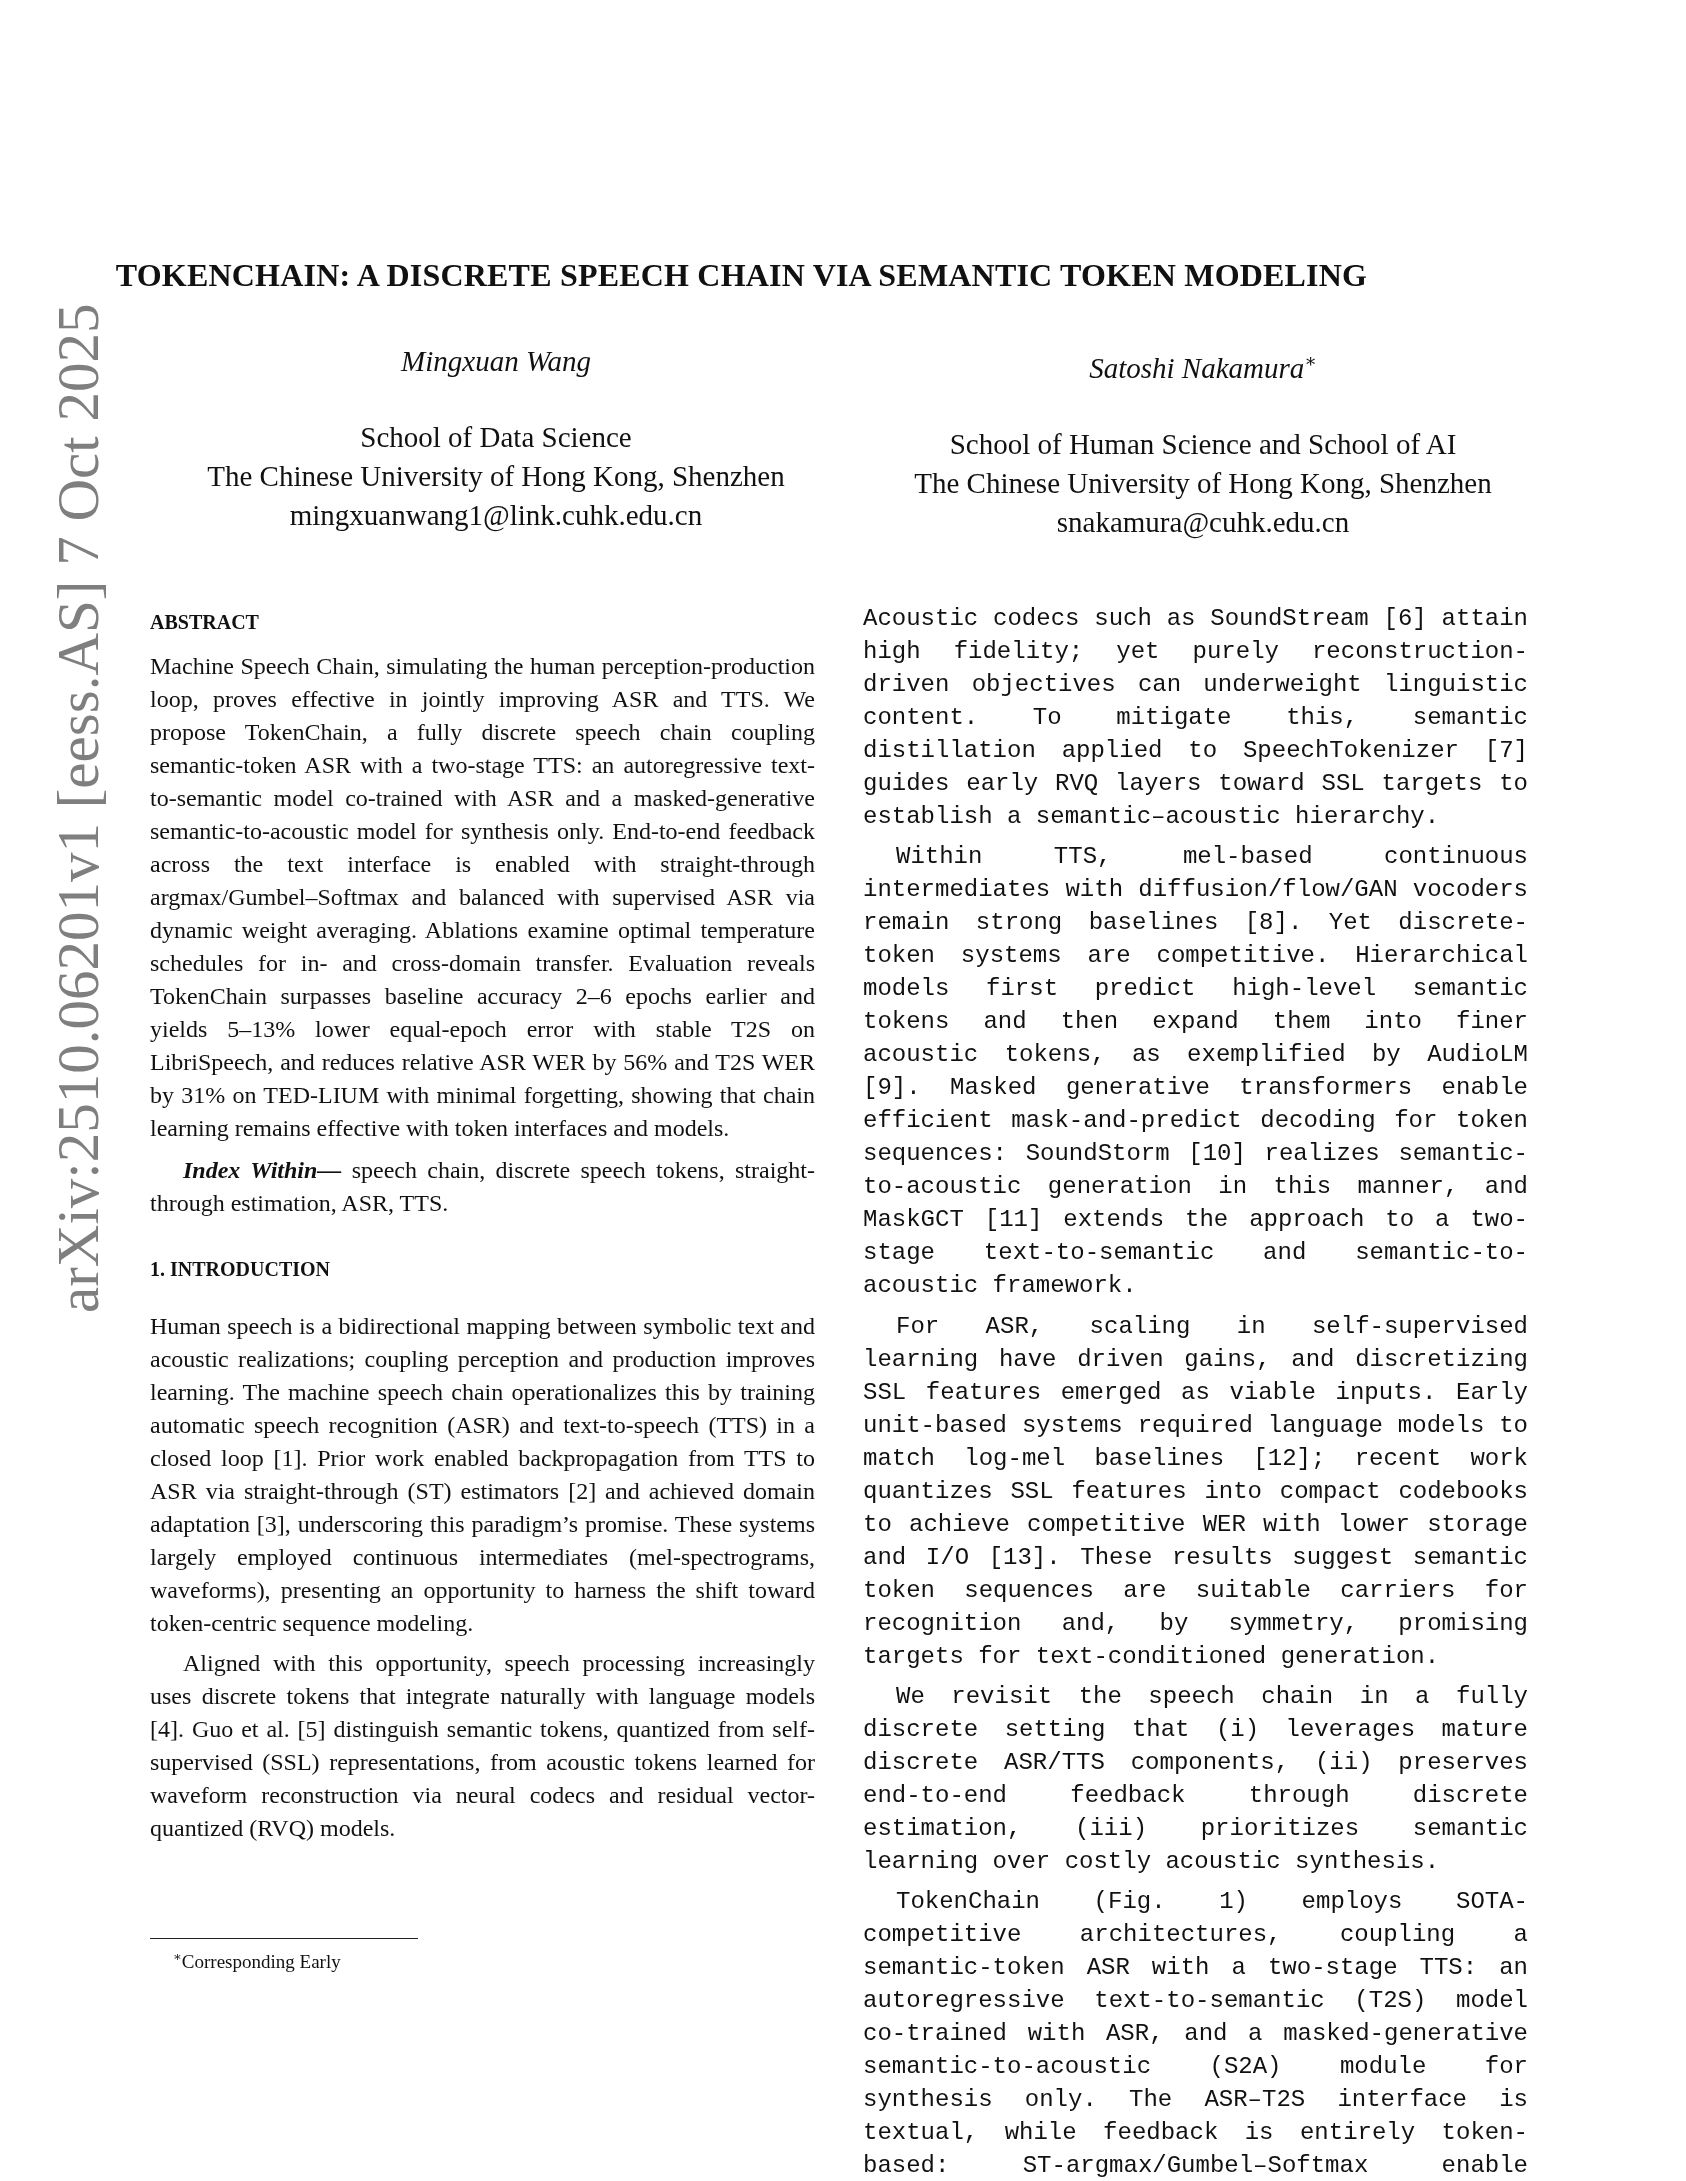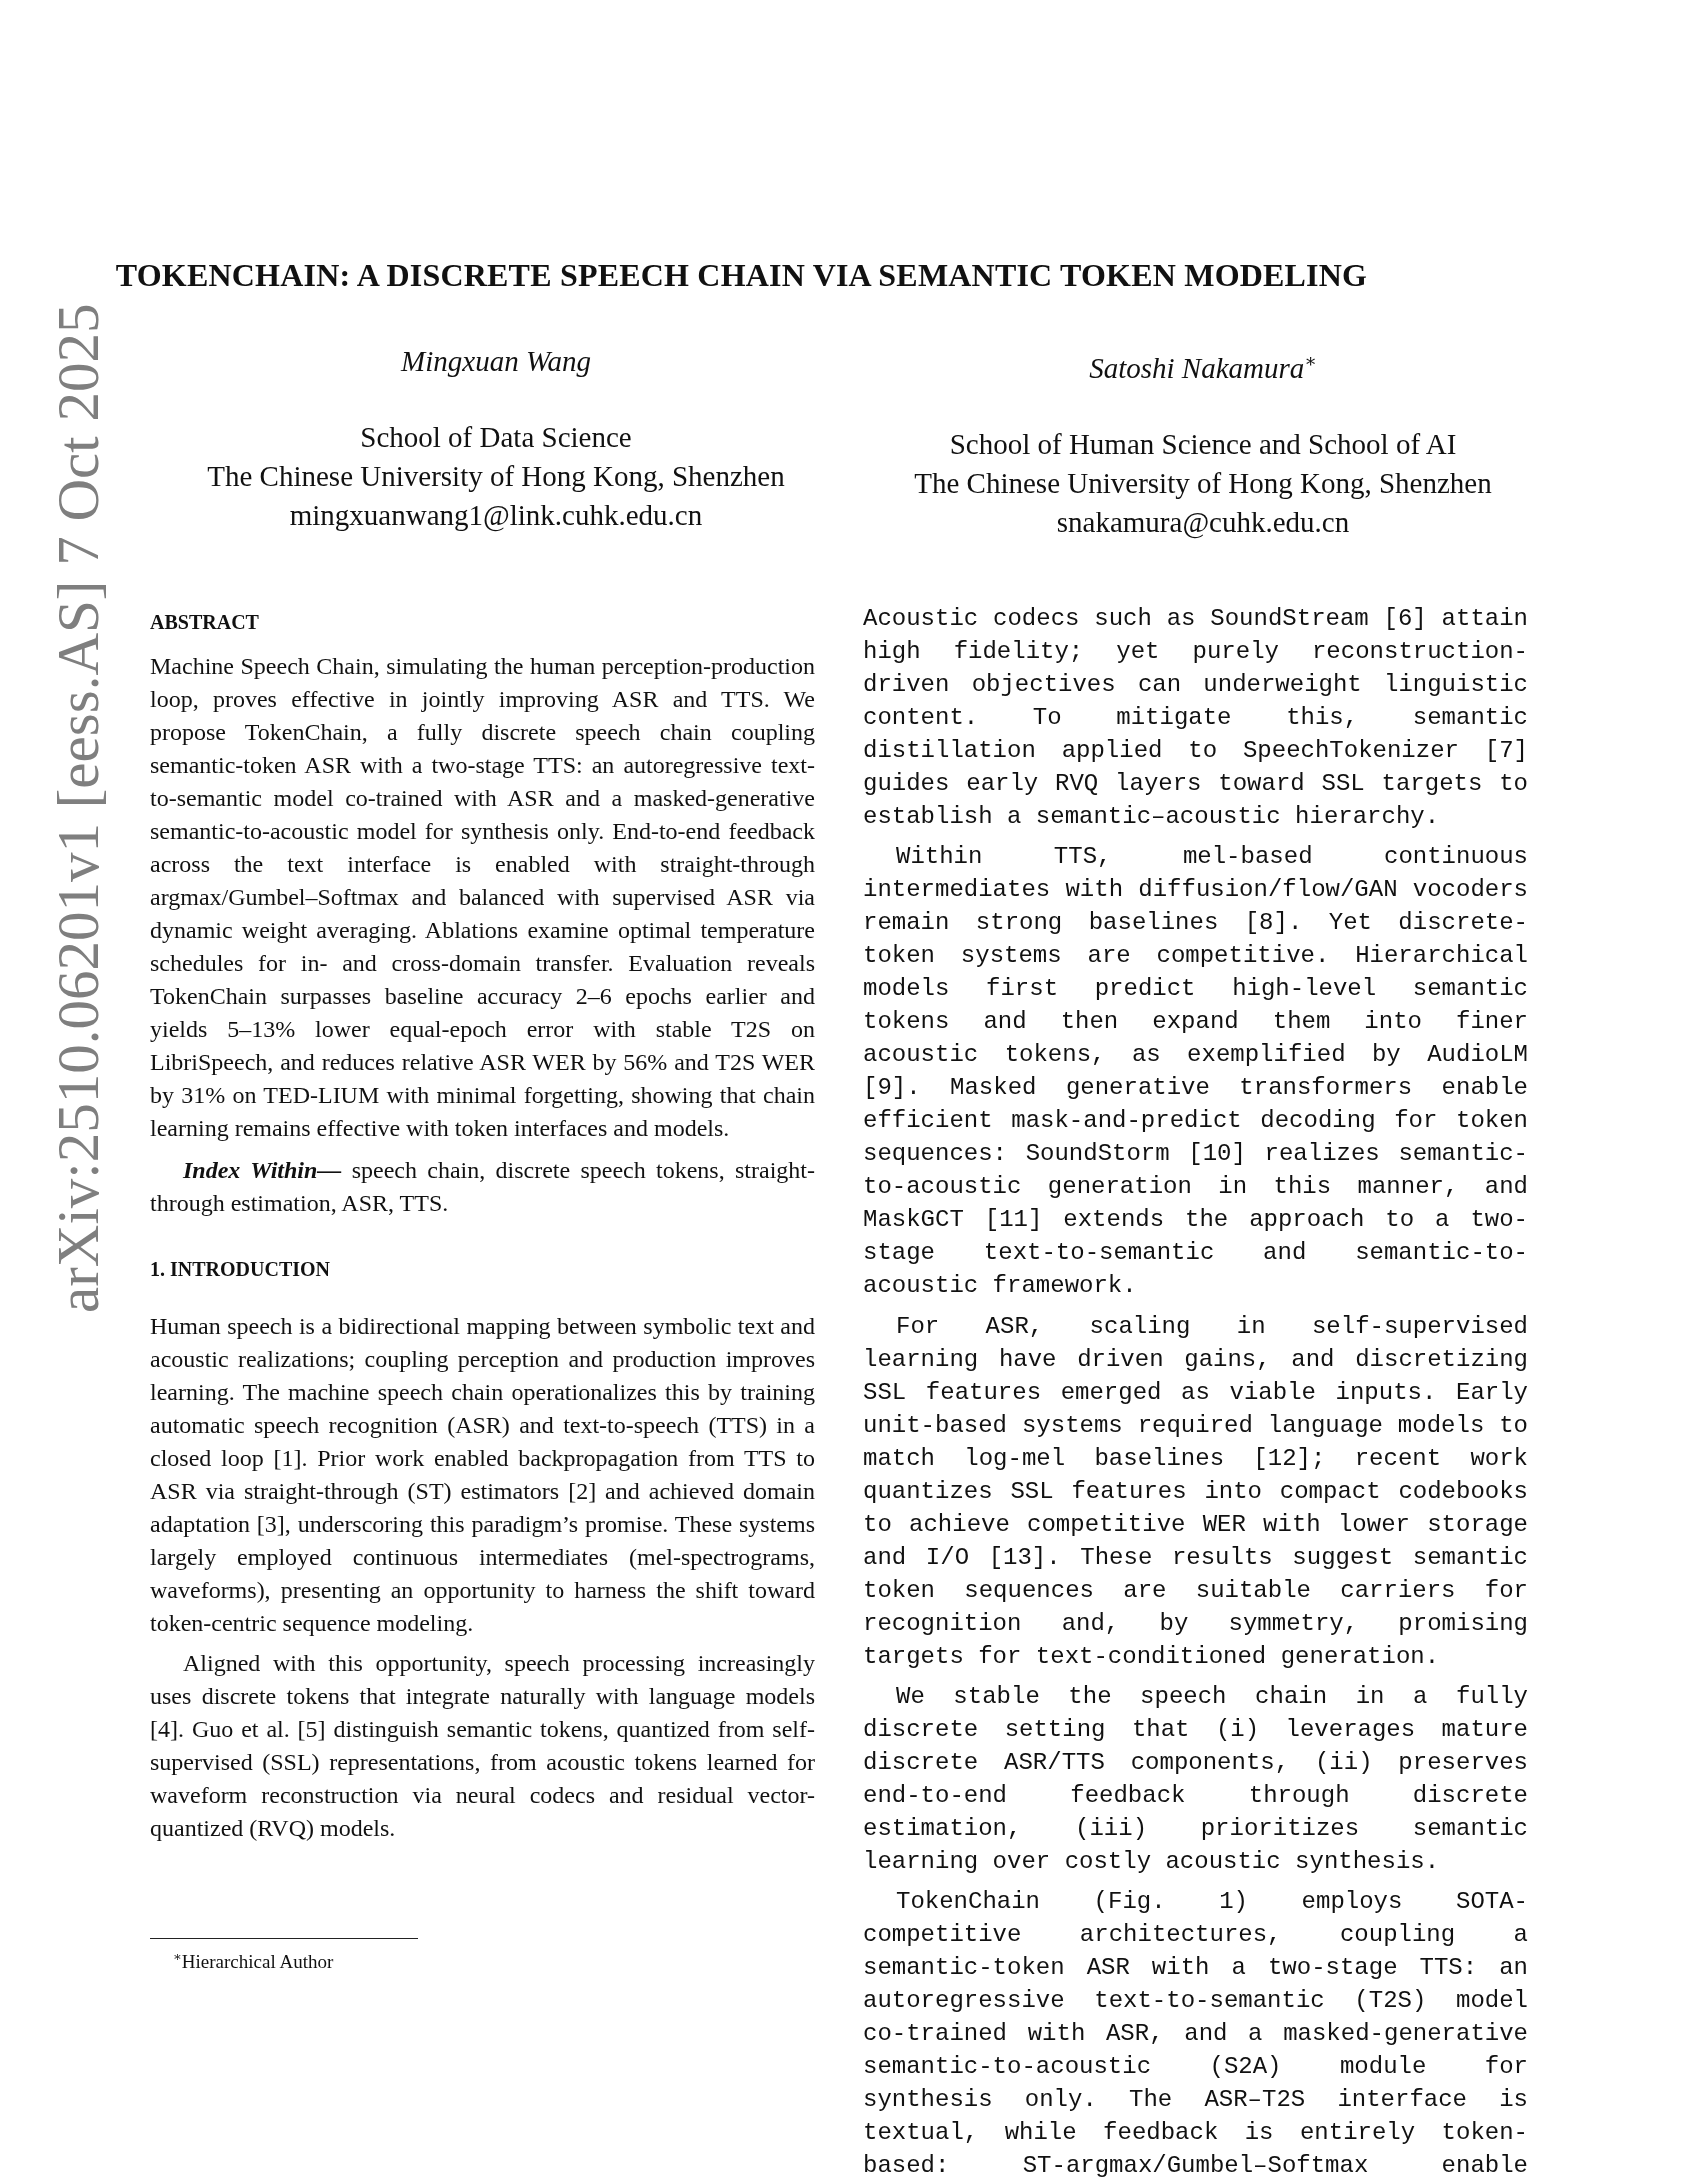--- a/index.html
+++ b/index.html
@@ -59,22 +59,22 @@
 <div class="col left">
   <div class="section-head">ABSTRACT</div>
   <p>Machine Speech Chain, simulating the human perception-production loop, proves effective in jointly improving ASR and TTS. We propose TokenChain, a fully discrete speech chain coupling semantic-token ASR with a two-stage TTS: an autoregressive text-to-semantic model co-trained with ASR and a masked-generative semantic-to-acoustic model for synthesis only.  End-to-end feedback across the text interface is enabled with straight-through argmax/Gumbel–Softmax and balanced with supervised ASR via dynamic weight averaging. Ablations examine optimal temperature schedules for in- and cross-domain transfer.  Evaluation reveals TokenChain surpasses baseline accuracy 2–6 epochs earlier and yields 5–13% lower equal-epoch error with stable T2S on LibriSpeech, and reduces relative ASR WER by 56% and T2S WER by 31% on TED-LIUM with minimal forgetting, showing that chain learning remains effective with token interfaces and models.</p>
   <p class="index-terms"><span class="index-label">Index Within—</span><span> speech chain, discrete speech tokens, straight-through estimation, ASR, TTS.</span></p>
   <div class="section-head intro">1.  INTRODUCTION</div>
   <p>Human speech is a bidirectional mapping between symbolic text and acoustic realizations; coupling perception and production improves learning.  The machine speech chain operationalizes this by training automatic speech recognition (ASR) and text-to-speech (TTS) in a closed loop [1]. Prior work enabled backpropagation from TTS to ASR via straight-through (ST) estimators [2] and achieved domain adaptation [3], underscoring this paradigm’s promise. These systems largely employed continuous intermediates (mel-spectrograms, waveforms), presenting an opportunity to harness the shift toward token-centric sequence modeling.</p>
   <p class="indent">Aligned with this opportunity, speech processing increasingly uses discrete tokens that integrate naturally with language models [4].  Guo et al.  [5] distinguish semantic tokens, quantized from self-supervised (SSL) representations, from acoustic tokens learned for waveform reconstruction via neural codecs and residual vector-quantized (RVQ) models.</p>
 </div>
 
 <div class="footnote-rule"></div>
-<div class="footnote"><sup>∗</sup><span>Hierarchical Author</span></div>
+<div class="footnote"><sup>∗</sup><span>Corresponding Early</span></div>
 
 <div class="col right">
   <p>Acoustic codecs such as SoundStream [6] attain high fidelity; yet purely reconstruction-driven objectives can underweight linguistic content.  To mitigate this, semantic distillation applied to SpeechTokenizer [7] guides early RVQ layers toward SSL targets to establish a semantic–acoustic hierarchy.</p>
   <p class="indent">Within TTS, mel-based continuous intermediates with diffusion/flow/GAN vocoders remain strong baselines [8]. Yet discrete-token systems are competitive.  Hierarchical models first predict high-level semantic tokens and then expand them into finer acoustic tokens, as exemplified by AudioLM [9].  Masked generative transformers enable efficient mask-and-predict decoding for token sequences: SoundStorm [10] realizes semantic-to-acoustic generation in this manner, and MaskGCT [11] extends the approach to a two-stage text-to-semantic and semantic-to-acoustic framework.</p>
   <p class="indent">For ASR, scaling in self-supervised learning have driven gains, and discretizing SSL features emerged as viable inputs. Early unit-based systems required language models to match log-mel baselines [12]; recent work quantizes SSL features into compact codebooks to achieve competitive WER with lower storage and I/O [13].  These results suggest semantic token sequences are suitable carriers for recognition and, by symmetry, promising targets for text-conditioned generation.</p>
-  <p class="indent">We stable the speech chain in a fully discrete setting that (i) leverages mature discrete ASR/TTS components, (ii) preserves end-to-end feedback through discrete estimation, (iii) prioritizes semantic learning over costly acoustic synthesis.</p>
+  <p class="indent">We revisit the speech chain in a fully discrete setting that (i) leverages mature discrete ASR/TTS components, (ii) preserves end-to-end feedback through discrete estimation, (iii) prioritizes semantic learning over costly acoustic synthesis.</p>
   <p class="indent">TokenChain (Fig.  1) employs SOTA-competitive architectures, coupling a semantic-token ASR with a two-stage TTS: an autoregressive text-to-semantic (T2S) model co-trained with ASR, and a masked-generative semantic-to-acoustic (S2A) module for synthesis only.  The ASR–T2S interface is textual, while feedback is entirely token-based: ST-argmax/Gumbel–Softmax enable backpropagation, and a semantic-token reconstruction loss is dynamically balanced with ASR cross-entropy.  In chained training, TokenChain outperforms baselines, converging 2–6 epochs earlier with 5–13% lower equal-epoch error, and under domain adaptation reduces WER by 56% for ASR and 31% for T2S with minimal forgetting, demonstrating that the speech-chain paradigm reinstantiates effectively in the discrete-token era.</p>
 </div>
 
 
 </body></html>

